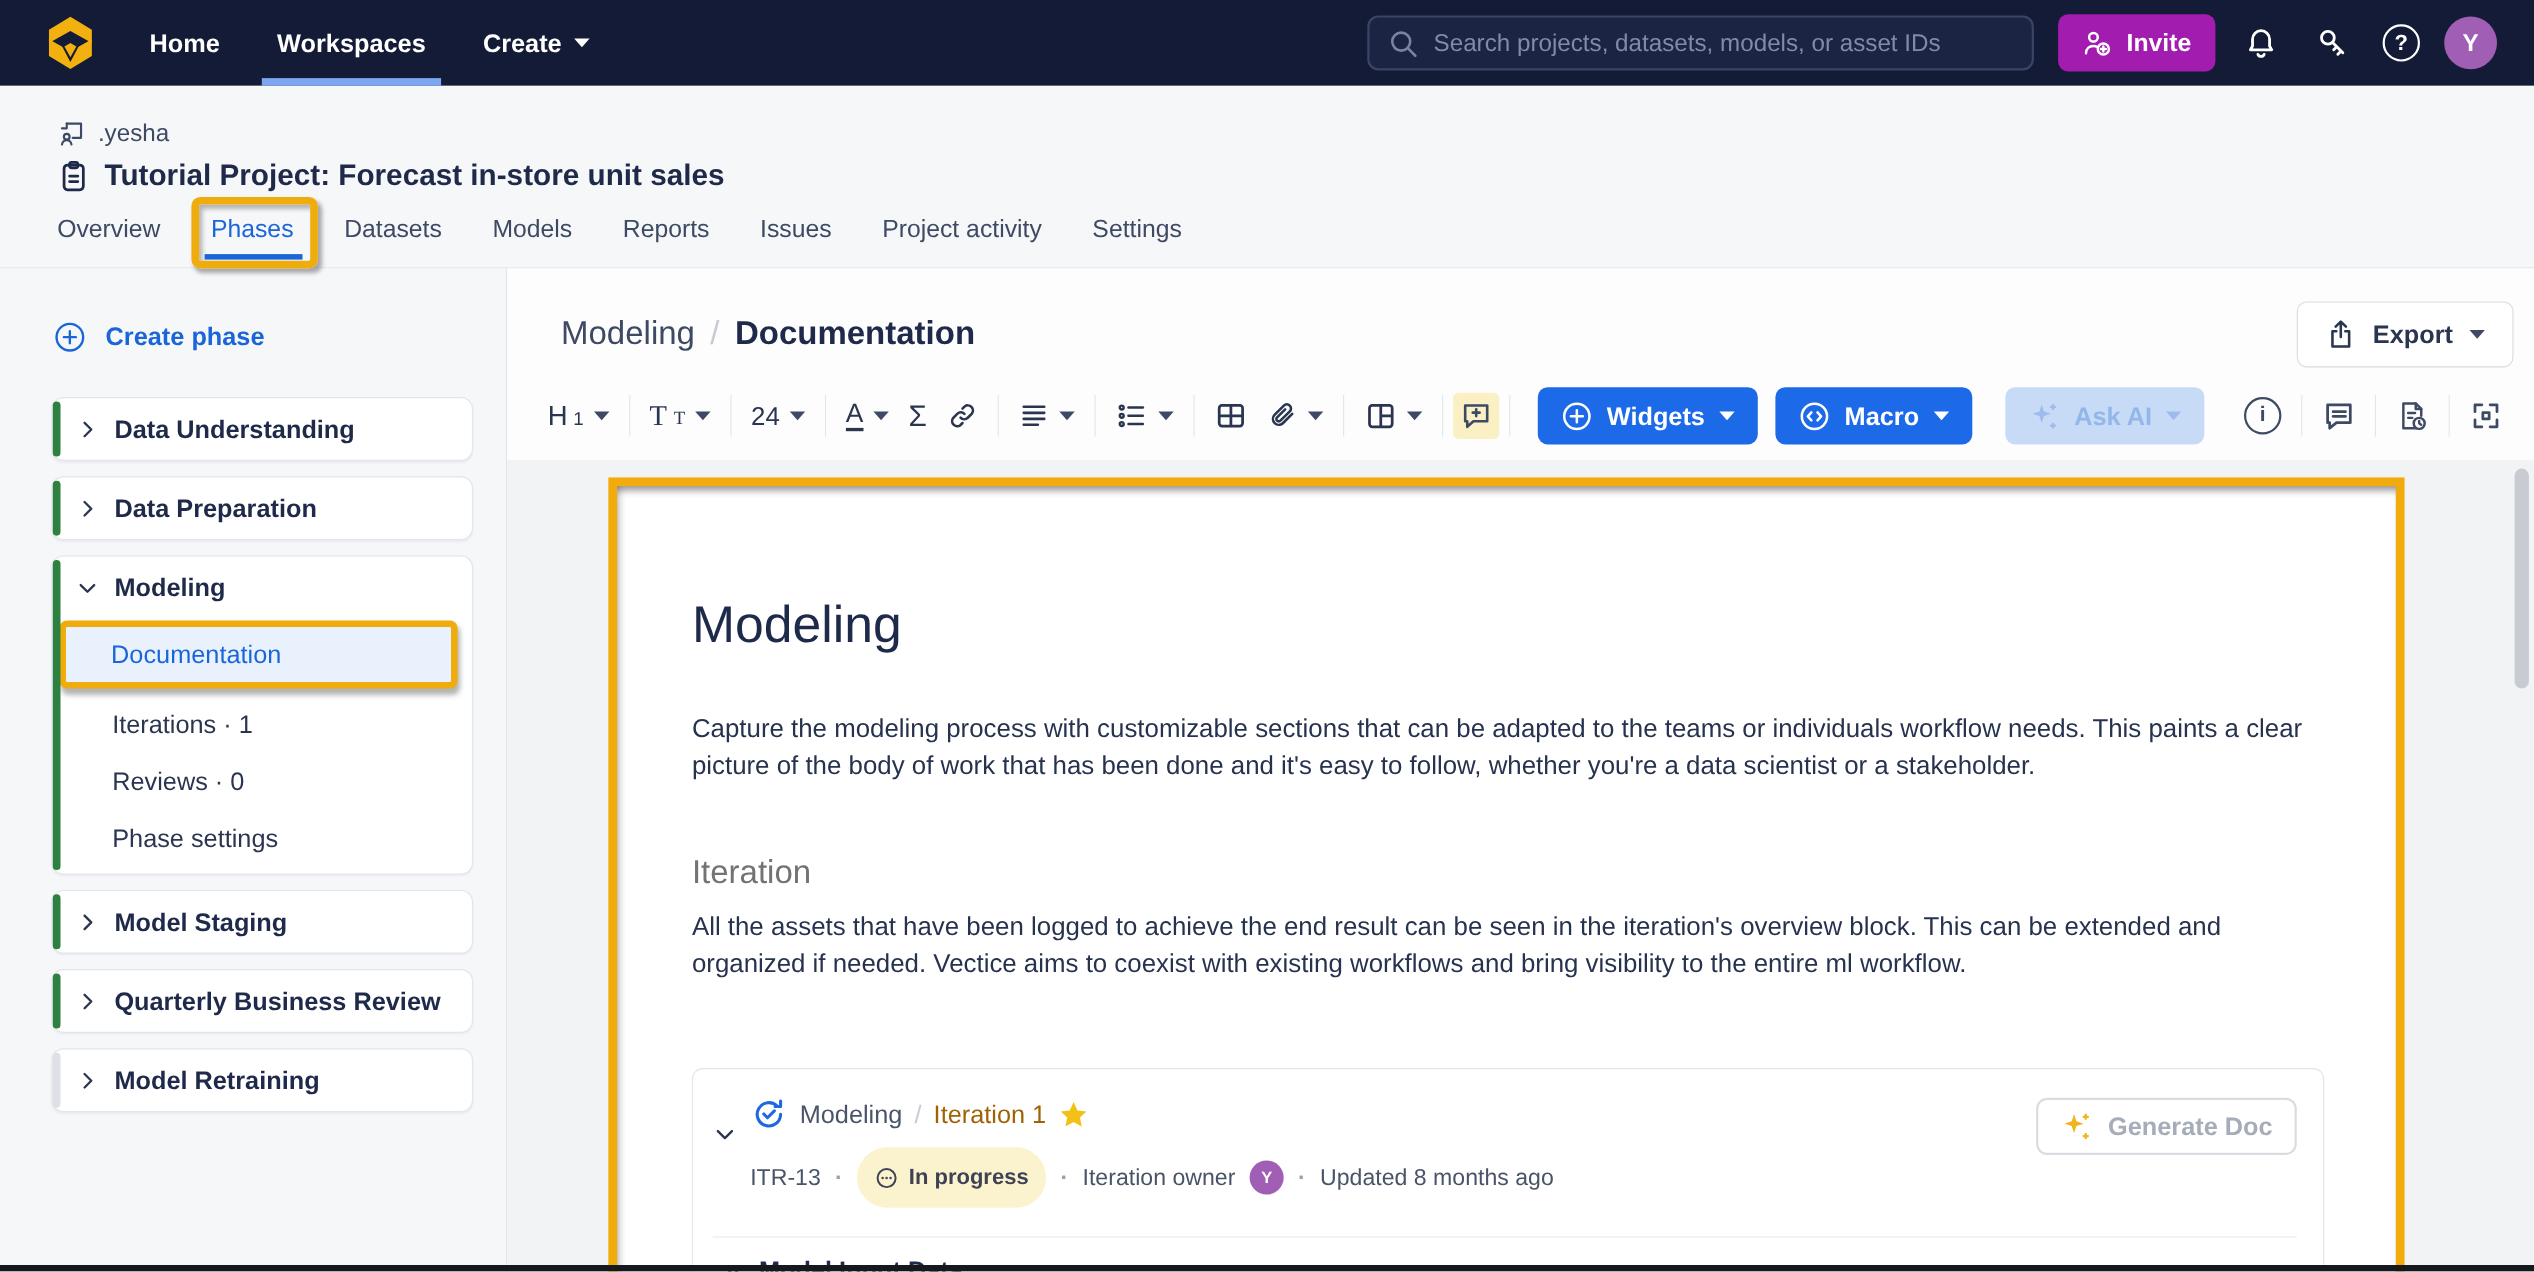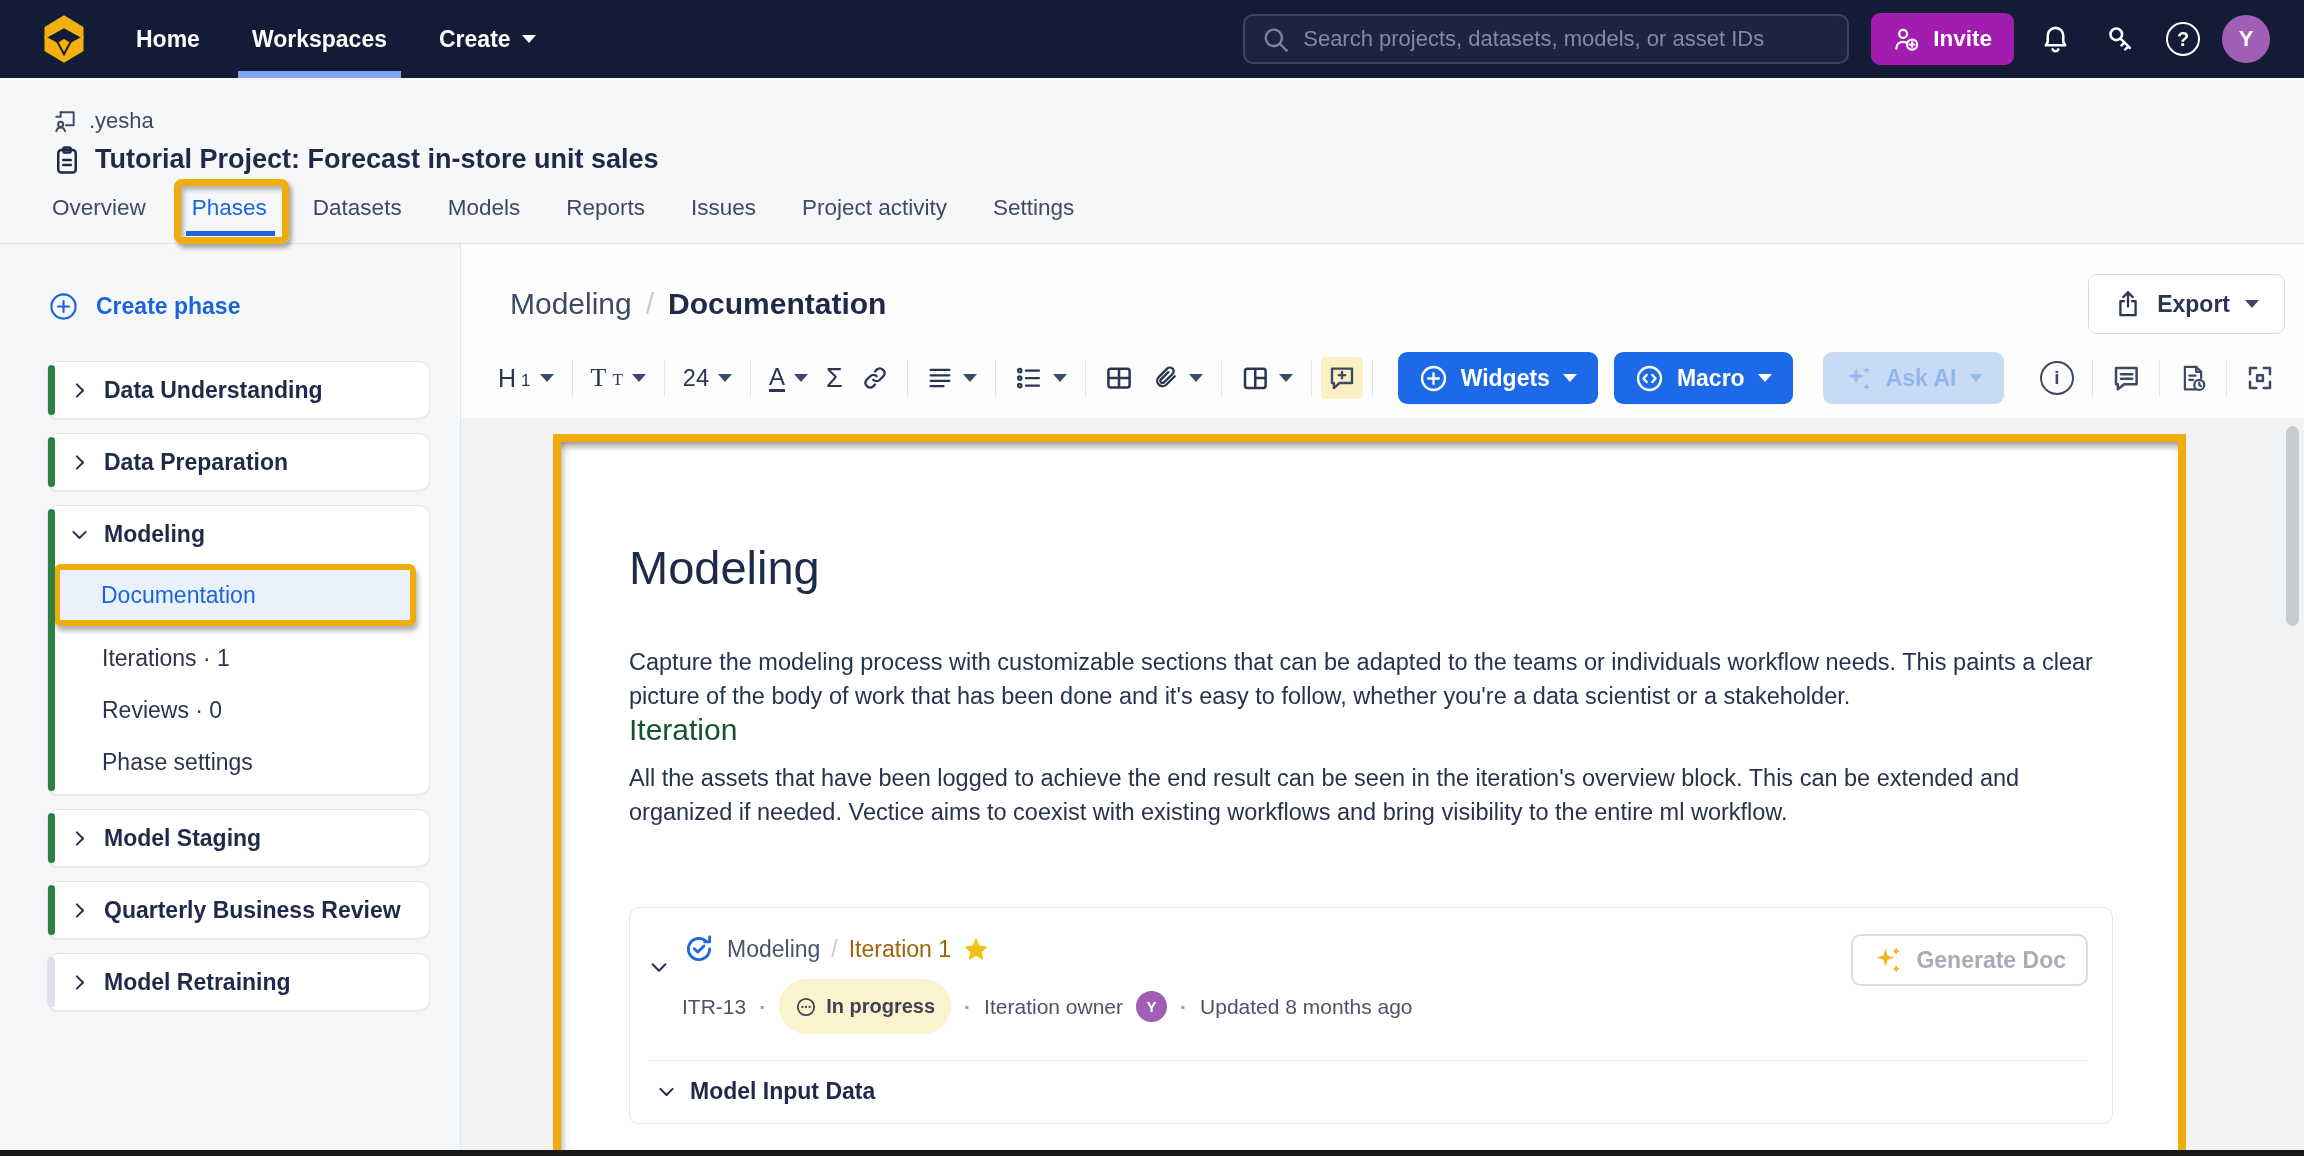--- a/index.html
+++ b/index.html
@@ -77,21 +77,21 @@
   .circle-glyph { width:34px; height:34px; border:2.5px solid #3E4A64; border-radius:50%; display:flex; align-items:center; justify-content:center; font-size:19px; font-weight:700; color:#3E4A64; }
   .caret { width:0; height:0; border-left:7px solid transparent; border-right:7px solid transparent; border-top:8px solid #3E4A64; }
   .caret--white { border-top-color:#fff; }
   .caret--ai { border-top-color:#9DBCEC; }
 
   
   .canvas { flex:1; background:#F2F3F5; position:relative; padding:16px 0 0 92px; overflow:hidden; }
   .doc { width:1633px; height:880px; background:#fff; border:8px solid #F2AB0C; box-shadow:inset 0 8px 7px -4px rgba(70,70,70,.55), inset 8px 0 7px -6px rgba(70,70,70,.35); padding:98px 80px 0 68px; }
   .doc h1 { font-size:47px; font-weight:400; color:#1E2A4A; }
   .para { margin-top:50px; font-size:23.5px; line-height:34px; color:#26324E; max-width:1468px; }
-  .doc h2 { font-size:30px; font-weight:500; color:#14532d; }
+  .doc h2 { margin-top:64px; font-size:30px; font-weight:500; color:#737373; }
   .para.tight { margin-top:14px; }
 
   .iter-card { margin-top:78px; width:1484px; border:1.5px solid #E2E5E9; border-radius:10px; padding:24px 24px 0 18px; background:#fff; }
   .iter-head { display:flex; align-items:flex-start; }
   .iter-chevron { margin-top:24px; cursor:pointer; }
   .iter-main { margin-left:12px; flex:1; }
   .iter-title-row { display:flex; align-items:center; gap:11px; font-size:23px; }
   .iter-phase { color:#4A5468; }
   .iter-slash { color:#C6CBD4; }
   .iter-name { font-weight:400; color:#a16207; }

